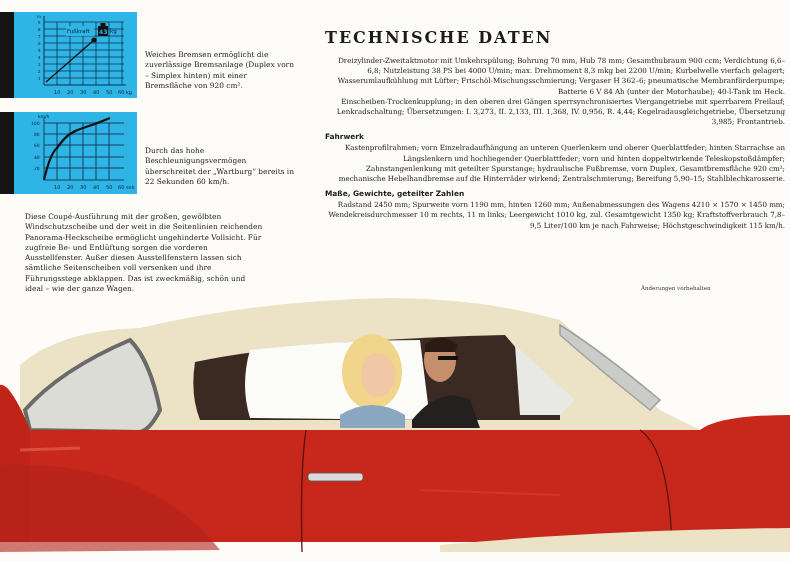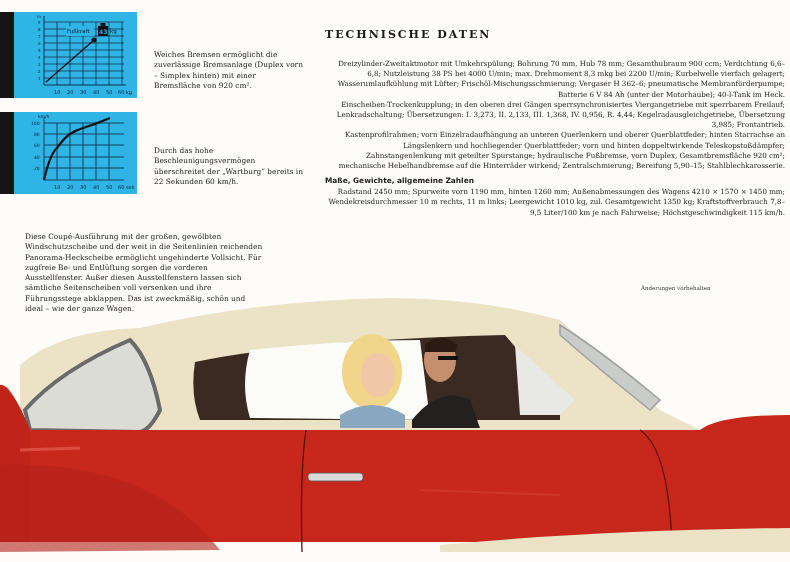--- a/index.html
+++ b/index.html
@@ -5,28 +5,28 @@
   * { margin: 0; padding: 0; box-sizing: border-box; }
   html, body { width: 790px; height: 562px; overflow: hidden; background: #fdfcf8; }
   body { position: relative; font-family: "DejaVu Serif", "Liberation Serif", serif; color: #1d1a17; }
 
   .chart-box { position: absolute; left: 0; width: 137px; background: #2fb4e6; }
   .chart-box .black-strip { position: absolute; left: 0; top: 0; bottom: 0; width: 14px; background: #141414; }
   .chart-box svg { position: absolute; left: 14px; top: 0; }
   #chart-brake { top: 12px; height: 86px; }
   #chart-accel { top: 112px; height: 82px; }
 
-  .caption { position: absolute; left: 154px; font-size: 7.4px; line-height: 10.3px; width: 150px; }
+  .caption { position: absolute; left: 145px; font-size: 7.4px; line-height: 10.3px; width: 150px; }
   #caption-brake { top: 50px; }
   #caption-accel { top: 146px; }
 
-  #intro { position: absolute; left: 25px; top: 232px; width: 240px; font-size: 7.4px; line-height: 10.3px; }
+  #intro { position: absolute; left: 25px; top: 212px; width: 240px; font-size: 7.4px; line-height: 10.3px; }
 
   #specs { position: absolute; left: 325px; top: 28px; width: 460px; }
-  #specs h1 { font-family: "DejaVu Serif", serif; font-weight: bold; font-size: 11px; letter-spacing: 2px; margin-bottom: 18px; }
+  #specs h1 { font-family: "DejaVu Serif", serif; font-weight: bold; font-size: 16px; letter-spacing: 2px; margin-bottom: 9px; }
   #specs h2 { font-family: "DejaVu Sans", sans-serif; font-weight: bold; font-size: 7.4px; margin-top: 5px; margin-bottom: 2px; }
   #specs p { font-size: 7.1px; line-height: 10.2px; text-align: right; }
   #specs-note { position: absolute; left: 641px; top: 285px; font-size: 5.5px; color: #333; }
 
   #car { position: absolute; left: 0; top: 290px; width: 790px; height: 272px; }
 </style>
 </head>
 <body>
 
 <div class="chart-box" id="chart-brake">
@@ -122,22 +122,23 @@
   </svg>
 </div>
 <div class="caption" id="caption-accel">Durch das hohe Beschleunigungsvermögen überschreitet der „Wartburg“ bereits in 22 Sekunden 60 km/h.</div>
 
 <div id="intro">Diese Coupé-Ausführung mit der großen, gewölbten Windschutzscheibe und der weit in die Seitenlinien reichenden Panorama-Heckscheibe ermöglicht ungehinderte Vollsicht. Für zugfreie Be- und Entlüftung sorgen die vorderen Ausstellfenster. Außer diesen Ausstellfenstern lassen sich sämtliche Seitenscheiben voll versenken und ihre Führungsstege abklappen. Das ist zweckmäßig, schön und ideal – wie der ganze Wagen.</div>
 
 <div id="specs">
   <h1>TECHNISCHE DATEN</h1>
   <p>Dreizylinder-Zweitaktmotor mit Umkehrspülung; Bohrung 70 mm, Hub 78 mm; Gesamthubraum 900 ccm; Verdichtung 6,6–6,8; Nutzleistung 38 PS bei 4000 U/min; max. Drehmoment 8,3 mkg bei 2200 U/min; Kurbelwelle vierfach gelagert; Wasserumlaufkühlung mit Lüfter; Frischöl-Mischungsschmierung; Vergaser H 362–6; pneumatische Membranförderpumpe; Batterie 6 V 84 Ah (unter der Motorhaube); 40-l-Tank im Heck.</p>
   <p>Einscheiben-Trockenkupplung; in den oberen drei Gängen sperrsynchronisiertes Viergangetriebe mit sperrbarem Freilauf; Lenkradschaltung; Übersetzungen: I. 3,273, II. 2,133, III. 1,368, IV. 0,956, R. 4,44; Kegelradausgleichgetriebe, Übersetzung 3,985; Frontantrieb.</p>
+  <h2>Fahrwerk</h2>
   <p>Kastenprofilrahmen; vorn Einzelradaufhängung an unteren Querlenkern und oberer Querblattfeder; hinten Starrachse an Längslenkern und hochliegender Querblattfeder; vorn und hinten doppeltwirkende Teleskopstoßdämpfer; Zahnstangenlenkung mit geteilter Spurstange; hydraulische Fußbremse, vorn Duplex, Gesamtbremsfläche 920 cm²; mechanische Hebelhandbremse auf die Hinterräder wirkend; Zentralschmierung; Bereifung 5,90–15; Stahlblechkarosserie.</p>
-  <h2>Maße, Gewichte, allgemeine Zahlen</h2>
+  <h2>Maße, Gewichte, geteilter Zahlen</h2>
   <p>Radstand 2450 mm; Spurweite vorn 1190 mm, hinten 1260 mm; Außenabmessungen des Wagens 4210 × 1570 × 1450 mm; Wendekreisdurchmesser 10 m rechts, 11 m links; Leergewicht 1010 kg, zul. Gesamtgewicht 1350 kg; Kraftstoffverbrauch 7,8–9,5 Liter/100 km je nach Fahrweise; Höchstgeschwindigkeit 115 km/h.</p>
 </div>
 <div id="specs-note">Änderungen vorbehalten</div>
 
 <svg id="car" viewBox="0 0 790 272">
 
   <path d="M20 75 Q60 40 140 38 Q260 10 390 8 Q480 8 560 30 L660 120 L700 140 L20 140 Z" fill="#ece3c6"></path>
 
   <path d="M25 120 Q60 80 130 50 Q150 70 160 120 Q150 140 140 142 L30 140 Z" fill="#dcdcd6" stroke="#6a6a6a" stroke-width="4"></path>
 

